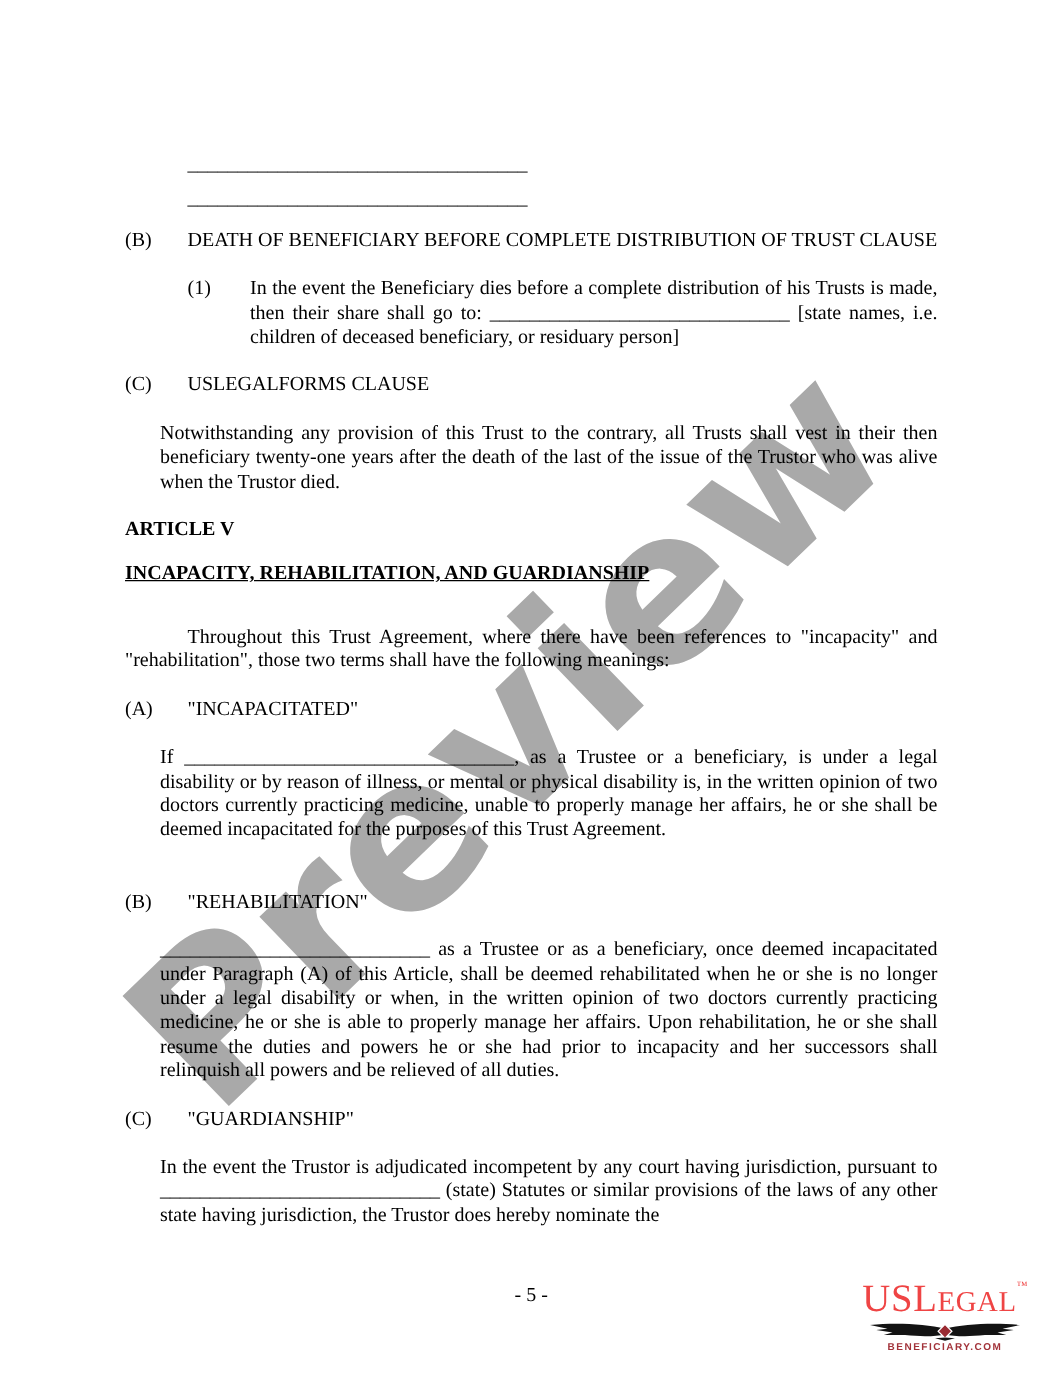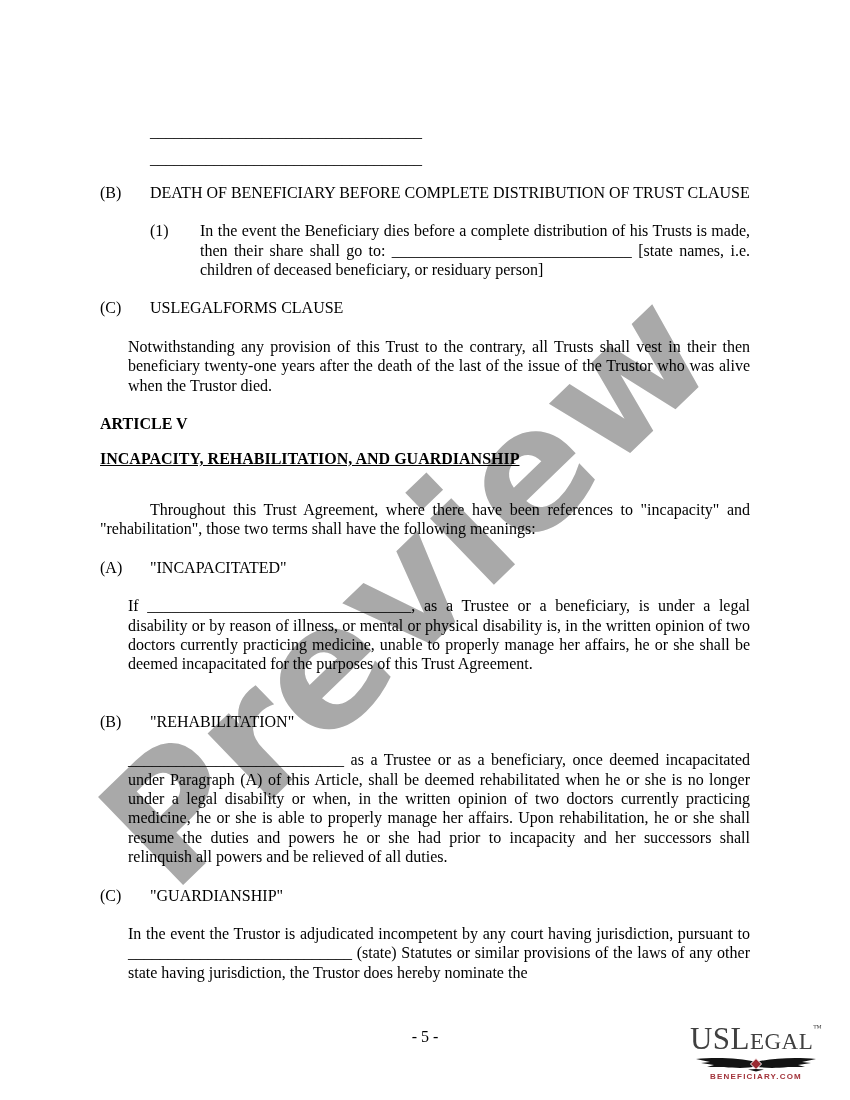--- a/index.html
+++ b/index.html
@@ -74,21 +74,21 @@
   }
   .logo {
     position: absolute;
     z-index: 1;
     right: 26px;
     top: 1013px;
     width: 136px;
     text-align: center;
   }
   .logo-word {
-    color: #404040;
+    color: #ef4444;
     font-family: "Liberation Serif", serif;
     line-height: 30px;
     white-space: nowrap;
   }
   .logo-word .big { font-size: 31px; letter-spacing: 0.5px; }
   .logo-word .small { font-size: 23px; letter-spacing: 0.5px; }
   .logo-word .tm { font-size: 9px; vertical-align: 18px; }
   .logo-wings { display: block; margin: -2px auto 0 auto; }
   .logo-site {
     margin-top: 0px;

